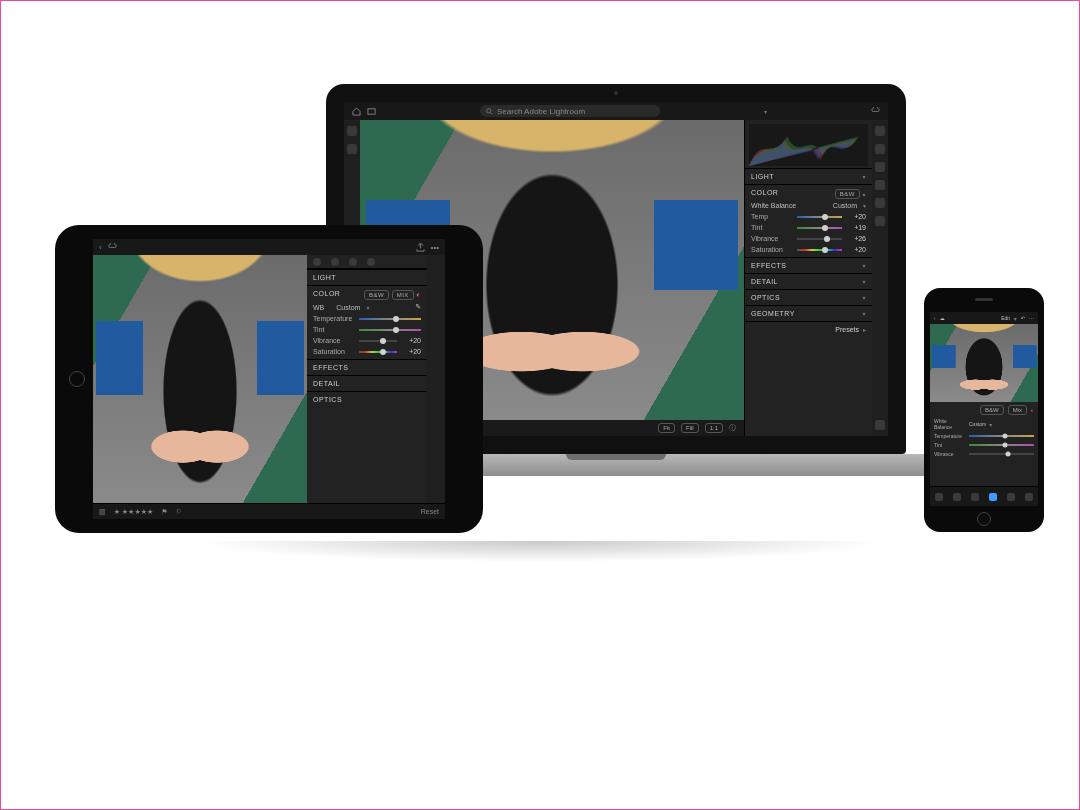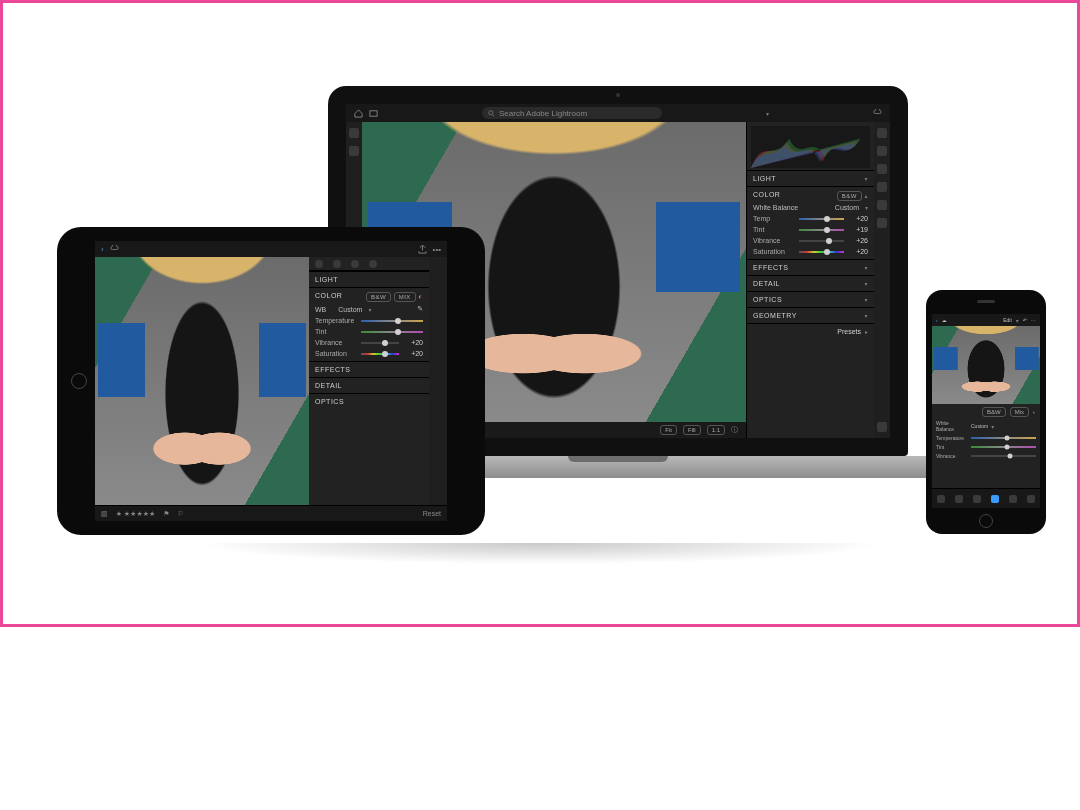--- a/index.html
+++ b/index.html
@@ -1,17 +1,17 @@
 <!DOCTYPE html>
 <html><head>
 <meta charset="utf-8">
 <style>
 *{box-sizing:border-box;margin:0;padding:0;font-family:-apple-system,BlinkMacSystemFont,"Helvetica Neue",Arial,sans-serif}
 html,body{width:1080px;height:810px;background:#fff}
-.frame{width:1080px;height:627px;border:3px solid #ec4899;position:relative;overflow:hidden}
+.frame{width:1080px;height:810px;border:1px solid #ec4899;position:relative;overflow:hidden}
 
 
 .laptop{position:absolute;left:325px;top:83px;width:580px;height:408px}
 .laptop-bezel{width:580px;height:370px;background:#101010;border-radius:18px 18px 4px 4px;padding:18px;position:relative}
 .laptop-cam{position:absolute;left:50%;top:7px;width:4px;height:4px;border-radius:50%;background:#333;transform:translateX(-50%)}
 .laptop-base{width:680px;height:22px;margin-left:-50px;background:linear-gradient(#b8b8b8,#8d8d8d);border-radius:0 0 18px 18px;position:relative}
 .laptop-base::after{content:"";position:absolute;left:50%;top:0;width:100px;height:6px;background:#6d6d6d;border-radius:0 0 8px 8px;transform:translateX(-50%)}
 
 .tablet{position:absolute;left:54px;top:224px;width:428px;height:308px}
 .tablet-bezel{width:428px;height:308px;background:#0a0a0a;border-radius:24px;padding:14px 38px;position:relative}

